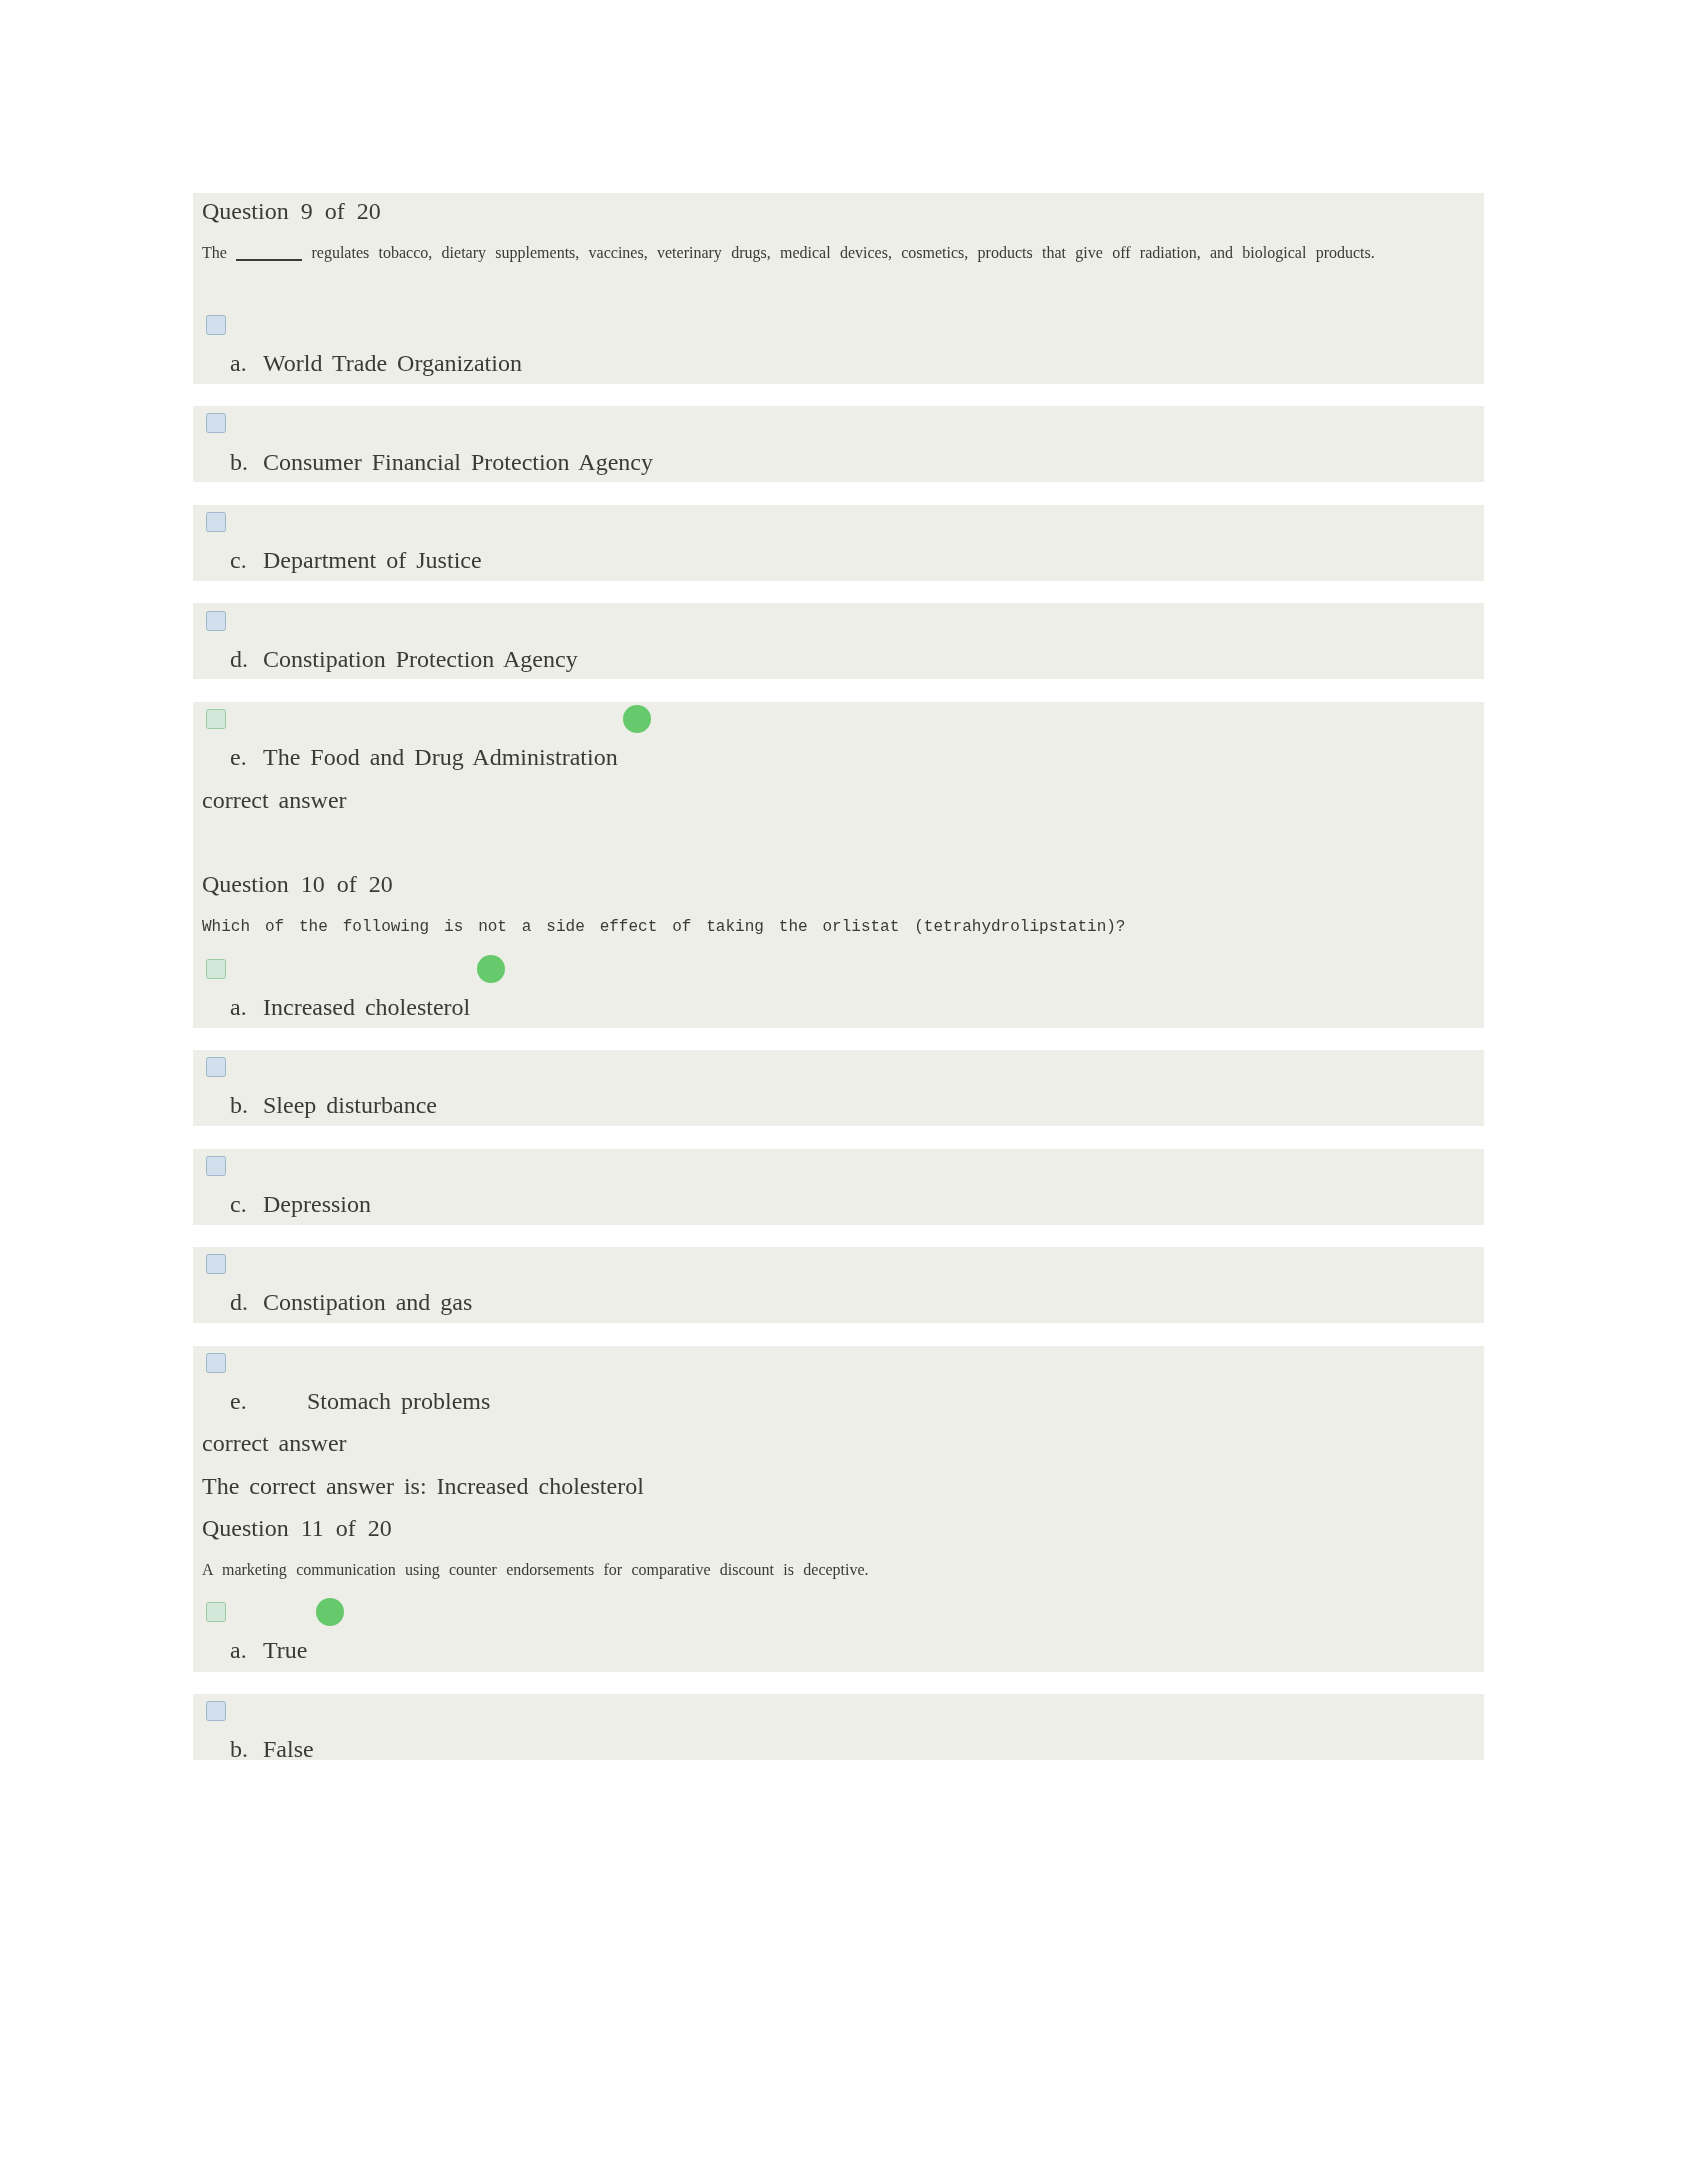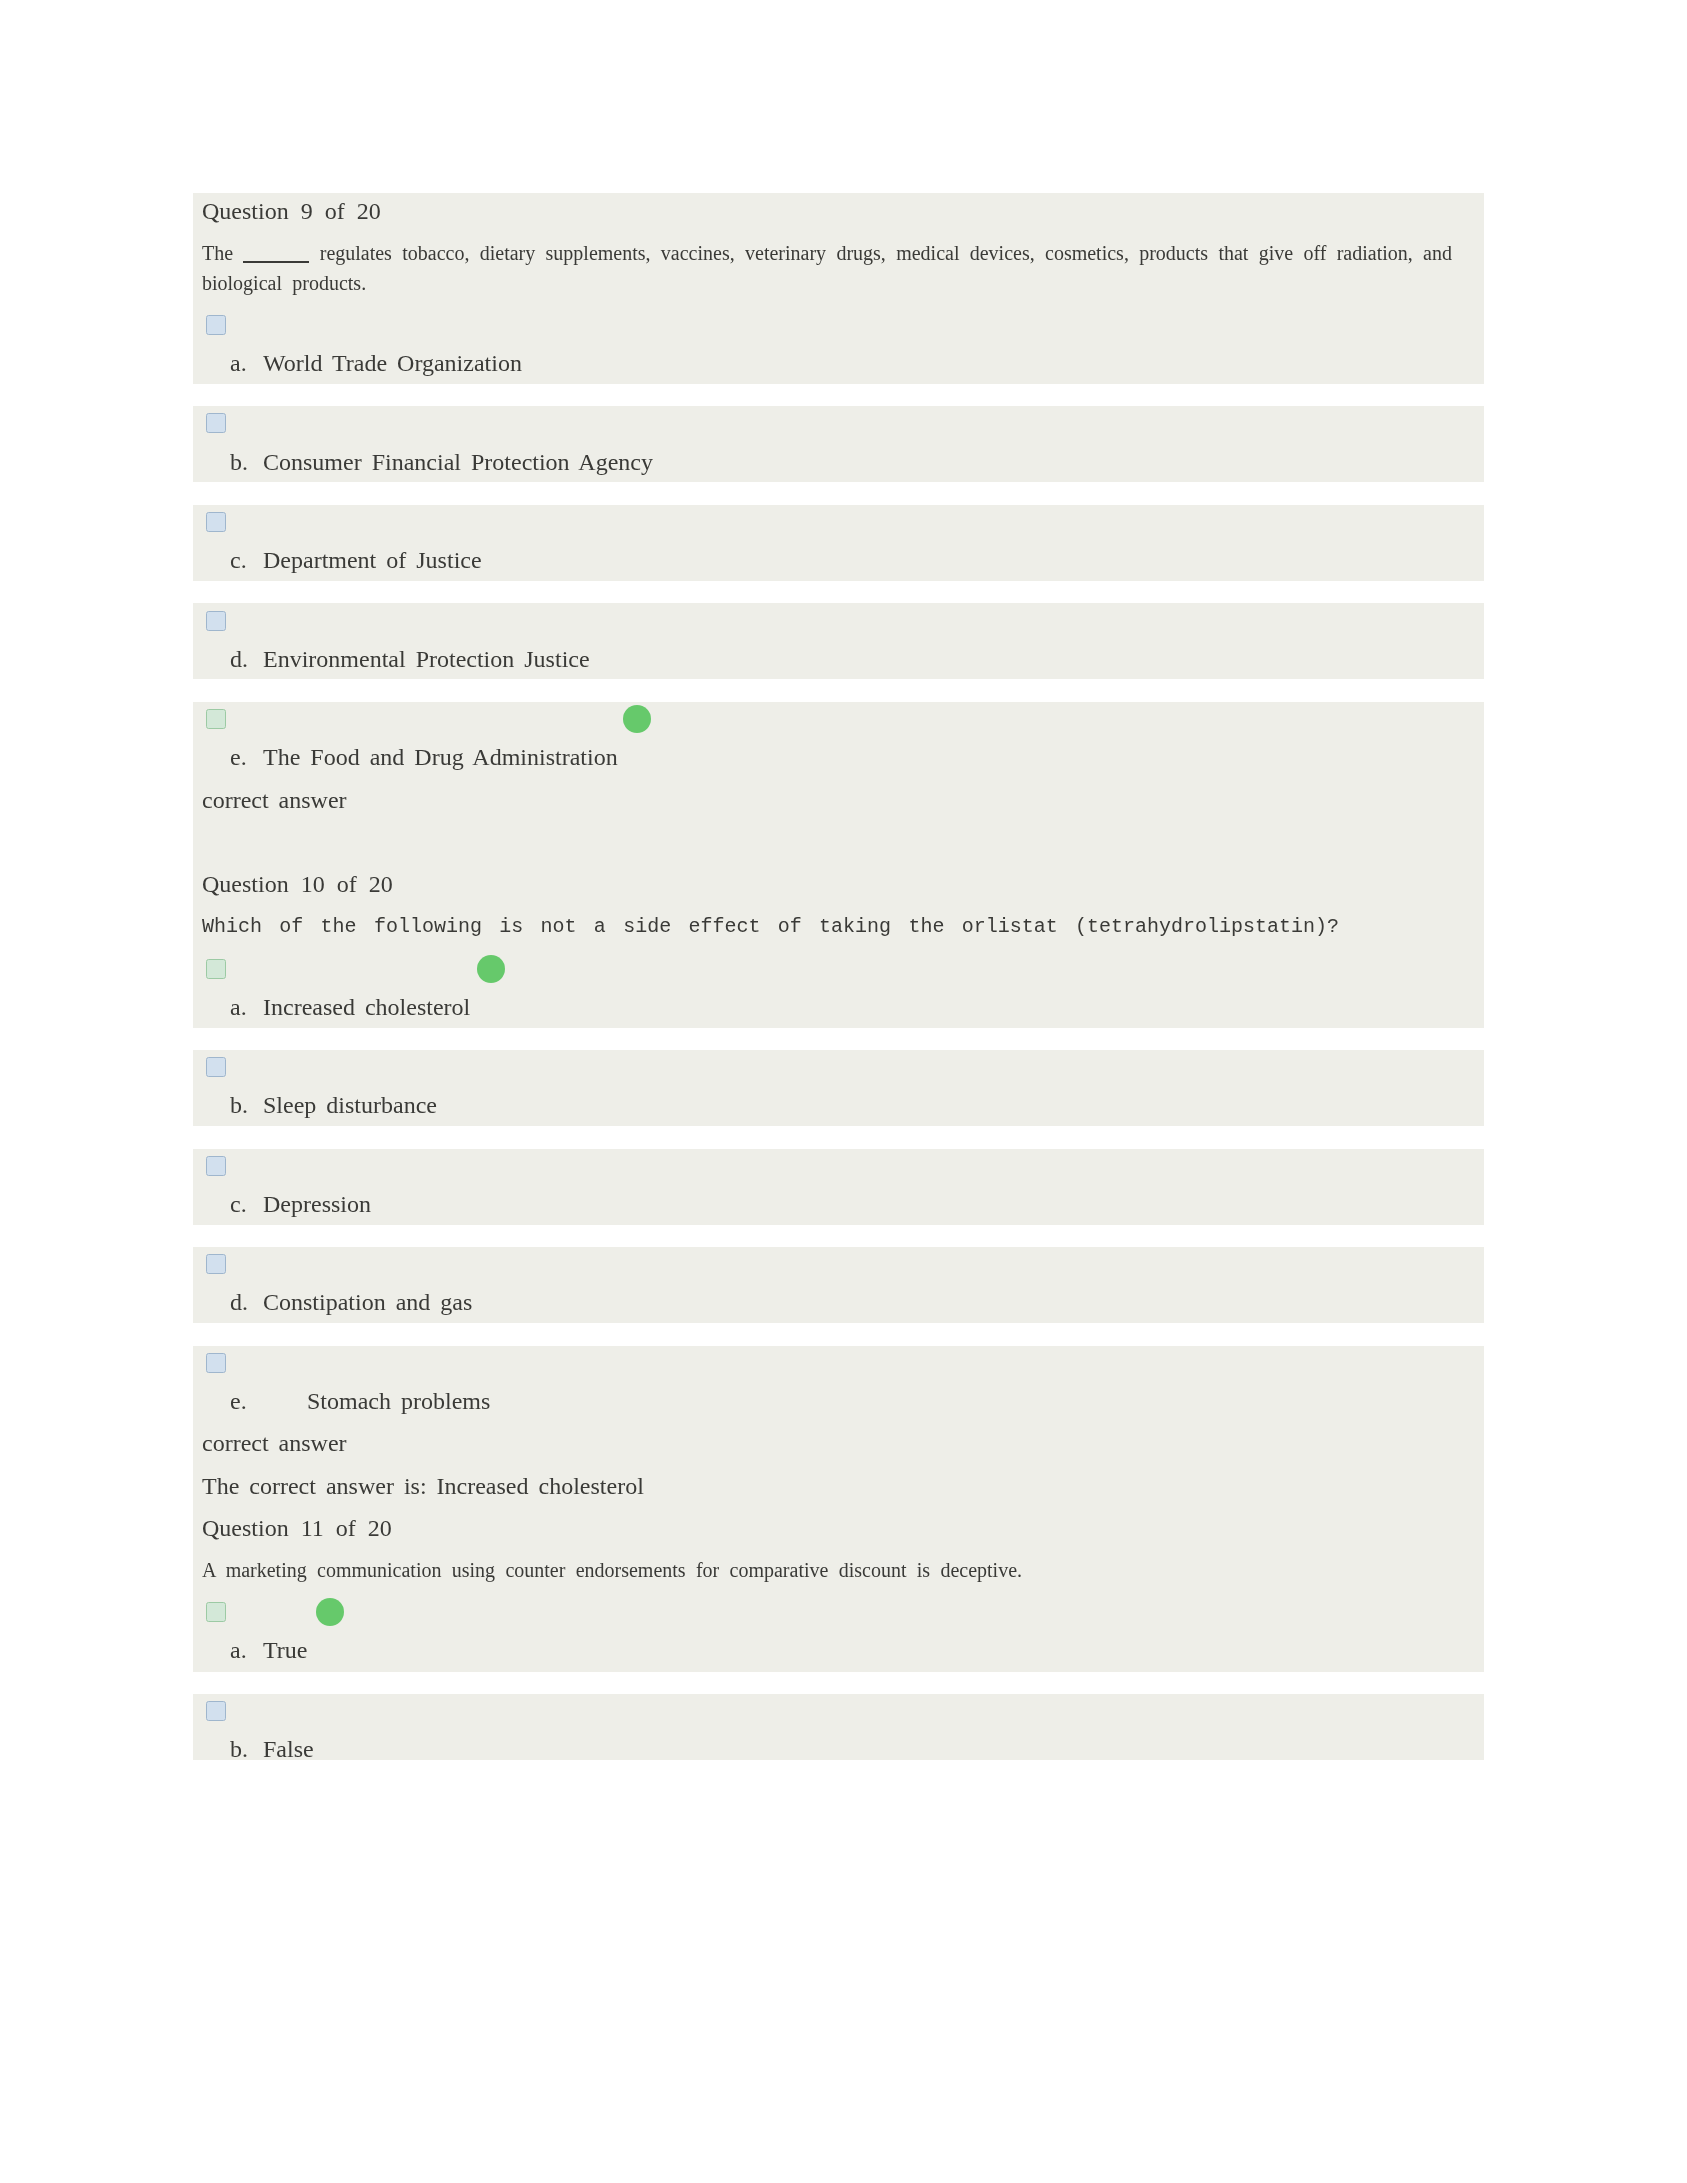--- a/index.html
+++ b/index.html
@@ -1,20 +1,20 @@
 <!DOCTYPE html>
 <html style="font-size:10.6px"><head>
 <meta charset="utf-8">
 <title>Quiz Review</title>
 <style>
   html,body{margin:0;padding:0;background:#ffffff;}
   body{width:1687px;height:2183px;font-family:"Liberation Serif",serif;}
   #page{position:relative;width:1687px;height:1760px;overflow:hidden;background:#ffffff;}
   .band{position:absolute;background:#eeeee8;}
-  .ln{position:absolute;color:#3a3a37;font-size:20px;line-height:30px;}
+  .ln{position:absolute;color:#3a3a37;font-size:16px;line-height:30px;}
   .ln.just{text-align:justify;word-spacing:5.3px;}
   .ln.nw{white-space:nowrap;font-size:24px;word-spacing:4px;}
   .ln.hdr{word-spacing:6px;}
   .blank{display:inline-block;width:66px;border-bottom:2.6px solid #3a3a37;
          vertical-align:-2.6px;}
   .radio{position:absolute;box-sizing:border-box;width:20px;height:20px;
          border:1.3px solid #9fb6cd;background:#d2e0ee;border-radius:2.6px;}
   .radio.correct{border-color:#9ccaa4;background:#d3e8d8;}
   .dot{position:absolute;width:28px;height:28px;border-radius:50%;background:#66c96b;}
 </style>
@@ -40,21 +40,21 @@
     <div class="ln nw" style="left: 230px; top: 348px;">a.</div>
     <div class="ln nw" style="left: 263px; top: 348px;">World Trade Organization</div>
     <div class="radio" style="left: 206px; top: 413px;"></div>
     <div class="ln nw" style="left: 230px; top: 447px;">b.</div>
     <div class="ln nw" style="left: 263px; top: 447px;">Consumer Financial Protection Agency</div>
     <div class="radio" style="left: 206px; top: 512px;"></div>
     <div class="ln nw" style="left: 230px; top: 545px;">c.</div>
     <div class="ln nw" style="left: 263px; top: 545px;">Department of Justice</div>
     <div class="radio" style="left: 206px; top: 611px;"></div>
     <div class="ln nw" style="left: 230px; top: 644px;">d.</div>
-    <div class="ln nw" style="left: 263px; top: 644px;">Environmental Protection Justice</div>
+    <div class="ln nw" style="left: 263px; top: 644px;">Constipation Protection Agency</div>
     <div class="radio correct" style="left: 206px; top: 709px;"></div>
     <div class="ln nw" style="left: 230px; top: 742px;">e.</div>
     <div class="ln nw" style="left: 263px; top: 742px;">The Food and Drug Administration</div>
     <div class="dot" style="left: 623px; top: 705px;"></div>
     <div class="ln nw" style="left: 202px; top: 785px;">correct answer</div>
     <div class="ln nw hdr" style="left: 202px; top: 869px;">Question 10 of 20</div>
     <div class="ln just" style="left: 202px; top: 912px; width: 1250px; font-family: Liberation Mono, monospace;">Which of the following is not a side effect of taking the orlistat (tetrahydrolipstatin)?</div>
     <div class="radio correct" style="left: 206px; top: 959px;"></div>
     <div class="ln nw" style="left: 230px; top: 992px;">a.</div>
     <div class="ln nw" style="left: 263px; top: 992px;">Increased cholesterol</div>

